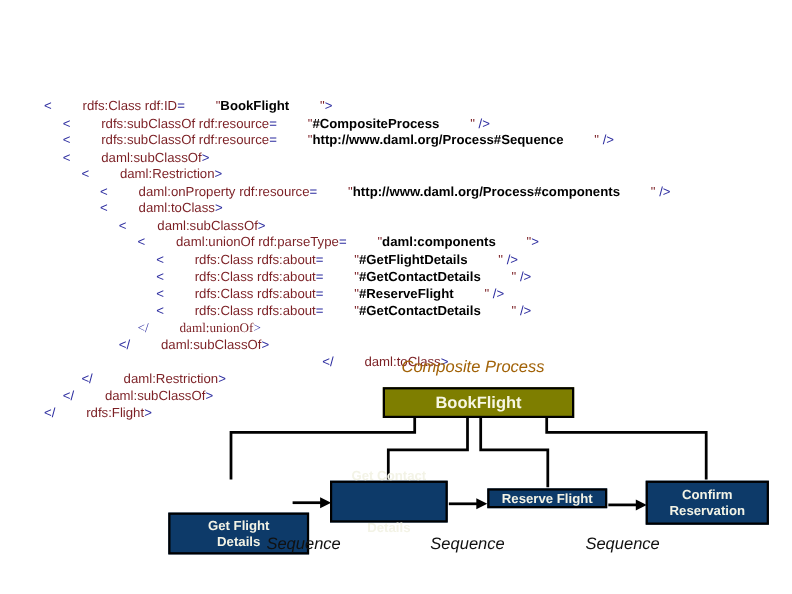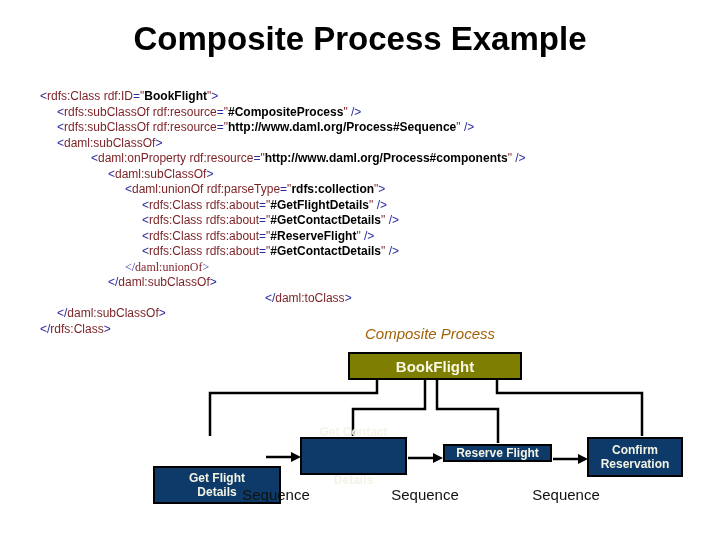--- a/index.html
+++ b/index.html
@@ -23,21 +23,21 @@
   }
   
   #code-block {
     position: absolute;
     top: 89px;
     left: 40px;
     font-size: 12px;
     line-height: 15.5px;
   }
   .code-line { white-space: pre; }
-  .seg-n { color: var(--code-tag, #7B1F24); }
+  .seg-n { color: var(--code-tag, #7B1F24); margin-left: 28px; }
   .seg-p { color: var(--code-punct, #2A2A9E); }
   .seg-v { color: var(--code-value, #000000); font-weight: bold; }
   
   #connector-svg {
     position: absolute;
     top: 0; left: 0;
     width: 720px; height: 540px;
     pointer-events: none;
   }
   #composite-process-label {
@@ -69,58 +69,61 @@
     align-items: center; justify-content: center;
     color: #F3F3E6;
     font-weight: bold;
     font-size: 12px;
     line-height: 14px;
     text-align: center;
   }
   #process-box-0 { left: 153px; top: 421px; width: 128px; height: 38px; margin-top: 45px; }
   #process-box-1 { left: 300px; top: 437px; width: 107px; height: 38px; gap: 34px; }
   #process-box-2 { left: 443px; top: 444px; width: 109px; height: 18px; }
-  #process-box-3 { left: 587px; top: 437px; width: 96px; height: 40px; }
+  #process-box-3 { left: 587px; top: 437px; width: 112px; height: 40px; }
   .sequence-label {
     position: absolute;
     top: 486px;
     width: 120px;
     transform: translateX(-50%);
+    font-style: italic;
     font-size: 15px;
     color: #111111;
     text-align: center;
   }
   #sequence-0 { left: 276px; }
   #sequence-1 { left: 425px; }
   #sequence-2 { left: 566px; }
 </style>
 </head>
 <body>
 
 <div id="slide">
 
-  <div id="title">Composite Process Example</div>
 
   <div id="code-block">
       <div class="code-line" style="padding-left: 0px;"><span class="seg-p">&lt;</span><span class="seg-n">rdfs:Class rdf:ID</span><span class="seg-p">=</span><span class="seg-n">"</span><span class="seg-v">BookFlight</span><span class="seg-n">"</span><span class="seg-p">&gt;</span></div>
       <div class="code-line" style="padding-left: 17px;"><span class="seg-p">&lt;</span><span class="seg-n">rdfs:subClassOf rdf:resource</span><span class="seg-p">=</span><span class="seg-n">"</span><span class="seg-v">#CompositeProcess</span><span class="seg-n">" </span><span class="seg-p">/&gt;</span></div>
       <div class="code-line" style="padding-left: 17px;"><span class="seg-p">&lt;</span><span class="seg-n">rdfs:subClassOf rdf:resource</span><span class="seg-p">=</span><span class="seg-n">"</span><span class="seg-v">http://www.daml.org/Process#Sequence</span><span class="seg-n">" </span><span class="seg-p">/&gt;</span></div>
       <div class="code-line" style="padding-left: 17px;"><span class="seg-p">&lt;</span><span class="seg-n">daml:subClassOf</span><span class="seg-p">&gt;</span></div>
+      <div class="code-line" style="padding-left: 34px;"><span class="seg-p">&lt;</span><span class="seg-n">daml:Restriction</span><span class="seg-p">&gt;</span></div>
       <div class="code-line" style="padding-left: 51px;"><span class="seg-p">&lt;</span><span class="seg-n">daml:onProperty rdf:resource</span><span class="seg-p">=</span><span class="seg-n">"</span><span class="seg-v">http://www.daml.org/Process#components</span><span class="seg-n">" </span><span class="seg-p">/&gt;</span></div>
+      <div class="code-line" style="padding-left: 51px;"><span class="seg-p">&lt;</span><span class="seg-n">daml:toClass</span><span class="seg-p">&gt;</span></div>
       <div class="code-line" style="padding-left: 68px;"><span class="seg-p">&lt;</span><span class="seg-n">daml:subClassOf</span><span class="seg-p">&gt;</span></div>
-      <div class="code-line" style="padding-left: 85px;"><span class="seg-p">&lt;</span><span class="seg-n">daml:unionOf rdf:parseType</span><span class="seg-p">=</span><span class="seg-n">"</span><span class="seg-v">rdfs:collection</span><span class="seg-n">"</span><span class="seg-p">&gt;</span></div>
+      <div class="code-line" style="padding-left: 85px;"><span class="seg-p">&lt;</span><span class="seg-n">daml:unionOf rdf:parseType</span><span class="seg-p">=</span><span class="seg-n">"</span><span class="seg-v">daml:components</span><span class="seg-n">"</span><span class="seg-p">&gt;</span></div>
       <div class="code-line" style="padding-left: 102px;"><span class="seg-p">&lt;</span><span class="seg-n">rdfs:Class rdfs:about</span><span class="seg-p">=</span><span class="seg-n">"</span><span class="seg-v">#GetFlightDetails</span><span class="seg-n">" </span><span class="seg-p">/&gt;</span></div>
       <div class="code-line" style="padding-left: 102px;"><span class="seg-p">&lt;</span><span class="seg-n">rdfs:Class rdfs:about</span><span class="seg-p">=</span><span class="seg-n">"</span><span class="seg-v">#GetContactDetails</span><span class="seg-n">" </span><span class="seg-p">/&gt;</span></div>
       <div class="code-line" style="padding-left: 102px;"><span class="seg-p">&lt;</span><span class="seg-n">rdfs:Class rdfs:about</span><span class="seg-p">=</span><span class="seg-n">"</span><span class="seg-v">#ReserveFlight</span><span class="seg-n">" </span><span class="seg-p">/&gt;</span></div>
       <div class="code-line" style="padding-left: 102px;"><span class="seg-p">&lt;</span><span class="seg-n">rdfs:Class rdfs:about</span><span class="seg-p">=</span><span class="seg-n">"</span><span class="seg-v">#GetContactDetails</span><span class="seg-n">" </span><span class="seg-p">/&gt;</span></div>
       <div class="code-line" style="padding-left: 85px; font-family: Liberation Serif, serif;"><span class="seg-p">&lt;/</span><span class="seg-n">daml:unionOf</span><span class="seg-p">&gt;</span></div>
       <div class="code-line" style="padding-left: 68px;"><span class="seg-p">&lt;/</span><span class="seg-n">daml:subClassOf</span><span class="seg-p">&gt;</span></div>
       <div class="code-line" style="padding-left: 51px; text-align: center;"><span class="seg-p">&lt;/</span><span class="seg-n">daml:toClass</span><span class="seg-p">&gt;</span></div>
+      <div class="code-line" style="padding-left: 34px;"><span class="seg-p">&lt;/</span><span class="seg-n">daml:Restriction</span><span class="seg-p">&gt;</span></div>
       <div class="code-line" style="padding-left: 17px;"><span class="seg-p">&lt;/</span><span class="seg-n">daml:subClassOf</span><span class="seg-p">&gt;</span></div>
-      <div class="code-line" style="padding-left: 0px;"><span class="seg-p">&lt;/</span><span class="seg-n">rdfs:Class</span><span class="seg-p">&gt;</span></div>
+      <div class="code-line" style="padding-left: 0px;"><span class="seg-p">&lt;/</span><span class="seg-n">rdfs:Flight</span><span class="seg-p">&gt;</span></div>
     </div>
 
   <svg id="connector-svg" viewBox="0 0 720 540" xmlns="http://www.w3.org/2000/svg">
 
     <path d="M377,380 V393 H210 V436" fill="none" stroke="#000000" stroke-width="2.5"></path>
     <path d="M425,380 V409 H353 V436" fill="none" stroke="#000000" stroke-width="2.5"></path>
     <path d="M437,380 V409 H498 V443" fill="none" stroke="#000000" stroke-width="2.5"></path>
     <path d="M497,380 V393 H642 V436" fill="none" stroke="#000000" stroke-width="2.5"></path>
 
     <line x1="266" y1="457" x2="292" y2="457" stroke="#000000" stroke-width="2.5"></line>

